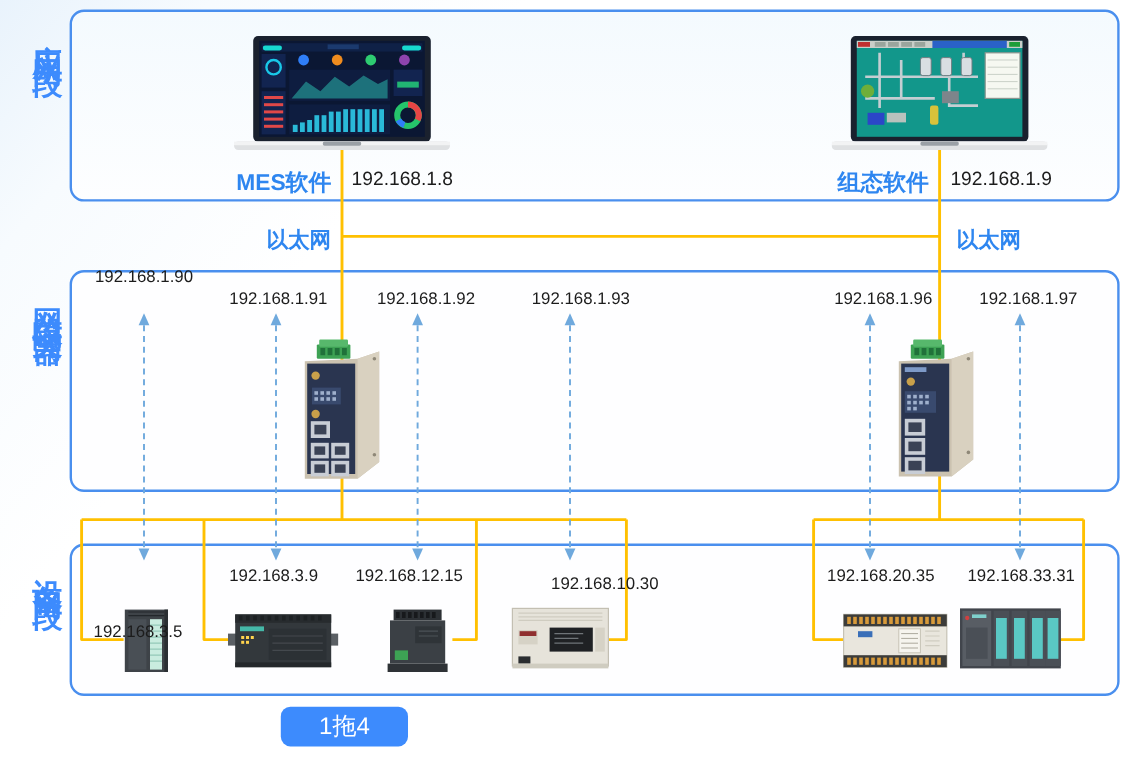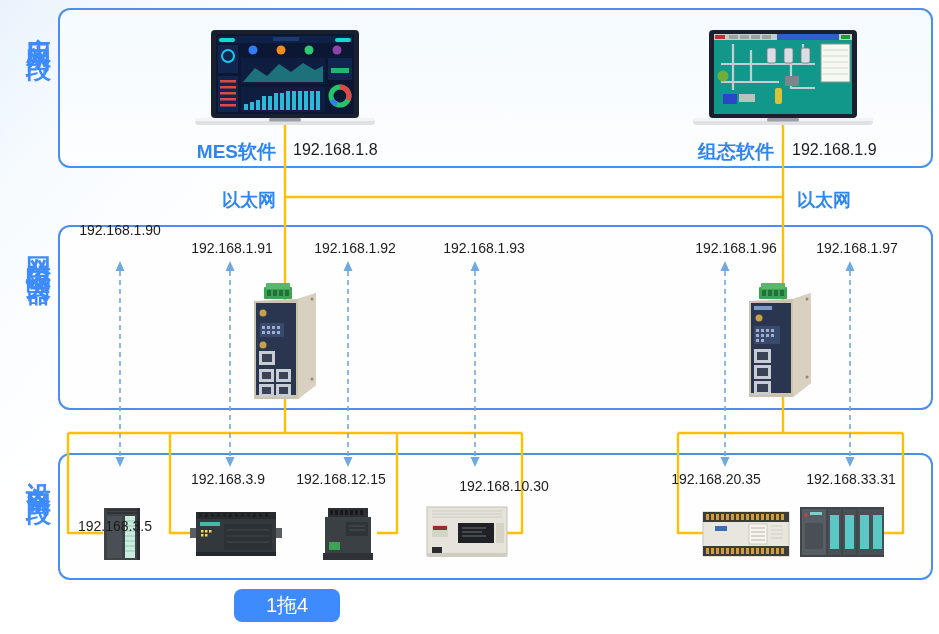--- a/index.html
+++ b/index.html
@@ -461,19 +461,19 @@
   <div class="txt ip" style="left:232px;top:240px;">192.168.1.91</div>
   <div class="txt ip" style="left:355px;top:240px;">192.168.1.92</div>
   <div class="txt ip" style="left:484px;top:240px;">192.168.1.93</div>
   <div class="txt ip" style="left:736px;top:240px;">192.168.1.96</div>
   <div class="txt ip" style="left:857px;top:240px;">192.168.1.97</div>
 
   <div class="txt ip" style="left:115px;top:471px;margin-top:47px;">192.168.3.5</div>
   <div class="txt ip" style="left:228px;top:471px;">192.168.3.9</div>
   <div class="txt ip" style="left:341px;top:471px;">192.168.12.15</div>
   <div class="txt ip" style="left:464px;top:478px;margin-left:40px;">192.168.10.30</div>
-  <div class="txt ip" style="left:716px;top:471px;">192.168.20.35</div>
+  <div class="txt ip" style="left:734px;top:471px;">192.168.20.35</div>
   <div class="txt ip" style="left:851px;top:471px;">192.168.33.31</div>
 
 
   <div class="badge badge-ratio" style="left:234px;top:589px;">1拖4</div>
 
 </div>
 
 </body></html>

